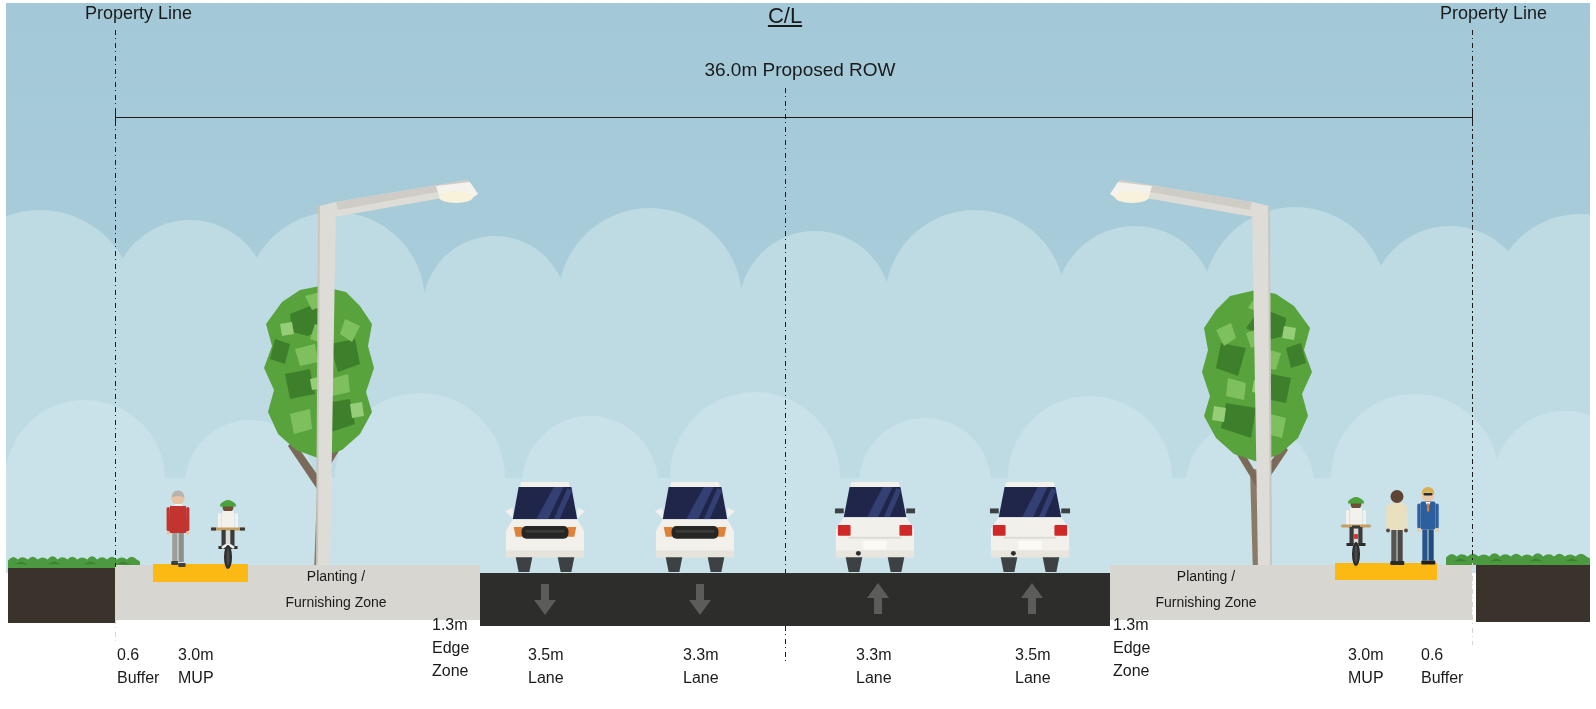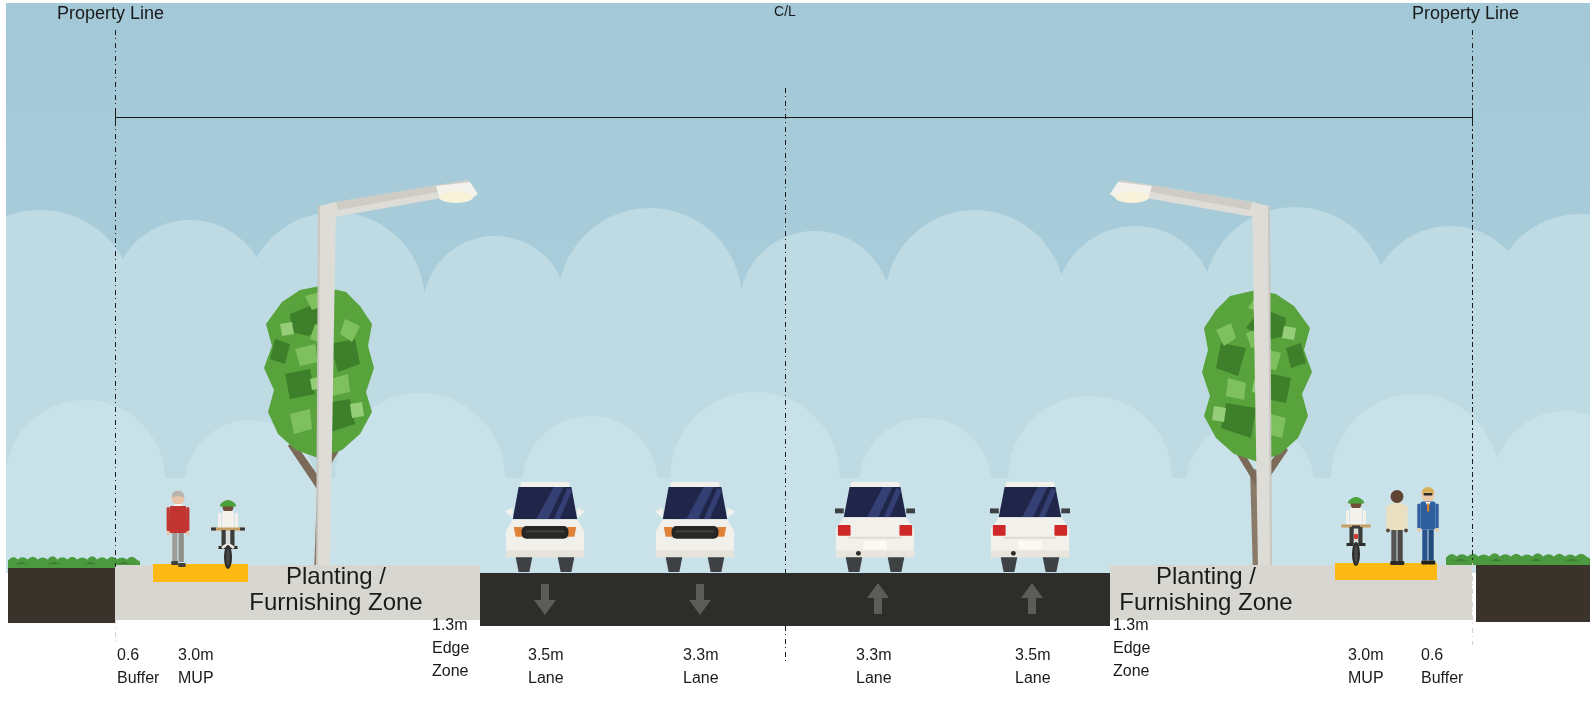--- a/index.html
+++ b/index.html
@@ -39,24 +39,24 @@
   .pl-left-top{left:115px;top:30px;height:537px;}
   .pl-left-bottom{left:115px;top:567px;height:78px;}
   .pl-right-top{left:1472px;top:30px;height:533px;}
   .pl-right-bottom{left:1472px;top:563px;height:82px;}
   .cl-top{left:785px;top:88px;height:485px;}
   .cl-bottom{left:785px;top:626px;height:37px;}
   .dimline{left:115px;top:117px;width:1357px;height:1px;background:#1b1b1b;}
   .tick{width:1px;height:11px;background:#1b1b1b;top:112px;}
 
   
-  .toplabel{position:absolute;top:3px;font-size:18px;}
+  .toplabel{position:absolute;top:3px;font-size:18px;margin-left:28px;}
   .rowlabel{position:absolute;left:650px;top:59px;width:300px;text-align:center;font-size:19px;}
-  .cllabel{position:absolute;left:740px;top:3px;width:90px;text-align:center;font-size:14px;}
-  .zone-text{position:absolute;top:563px;width:220px;text-align:center;font-size:24px;line-height:26px;}
+  .cllabel{position:absolute;left:740px;top:3px;width:90px;text-align:center;font-size:22px;text-decoration:underline;}
+  .zone-text{position:absolute;top:563px;width:220px;text-align:center;font-size:14px;line-height:26px;}
   .zone-left{left:226px;} .zone-right{left:1096px;}
   .dim{position:absolute;top:643px;font-size:16px;line-height:23px;}
   .dim.three{top:613px;}
 </style>
 </head>
 <body>
 
 <div id="scene">
 
   <svg width="0" height="0" style="position:absolute" aria-hidden="true">
@@ -335,20 +335,21 @@
   <div class="vline pl-right-top"></div>
   <div class="vline light pl-right-bottom"></div>
   <div class="vline cl-top"></div>
   <div class="vline cl-bottom"></div>
   <div class="abs dimline"></div>
   <div class="abs tick" style="left:115px"></div>
   <div class="abs tick" style="left:1472px"></div>
 
   <div class="toplabel" style="left:57px">Property Line</div>
   <div class="cllabel">C/L</div>
+  <div class="rowlabel">36.0m Proposed ROW</div>
   <div class="toplabel" style="left:1412px">Property Line</div>
 
   <div class="dim" style="left:117px">
     <div>0.6</div>
     <div>Buffer</div>
   </div>
   <div class="dim" style="left:178px">
     <div>3.0m</div>
     <div>MUP</div>
   </div>

